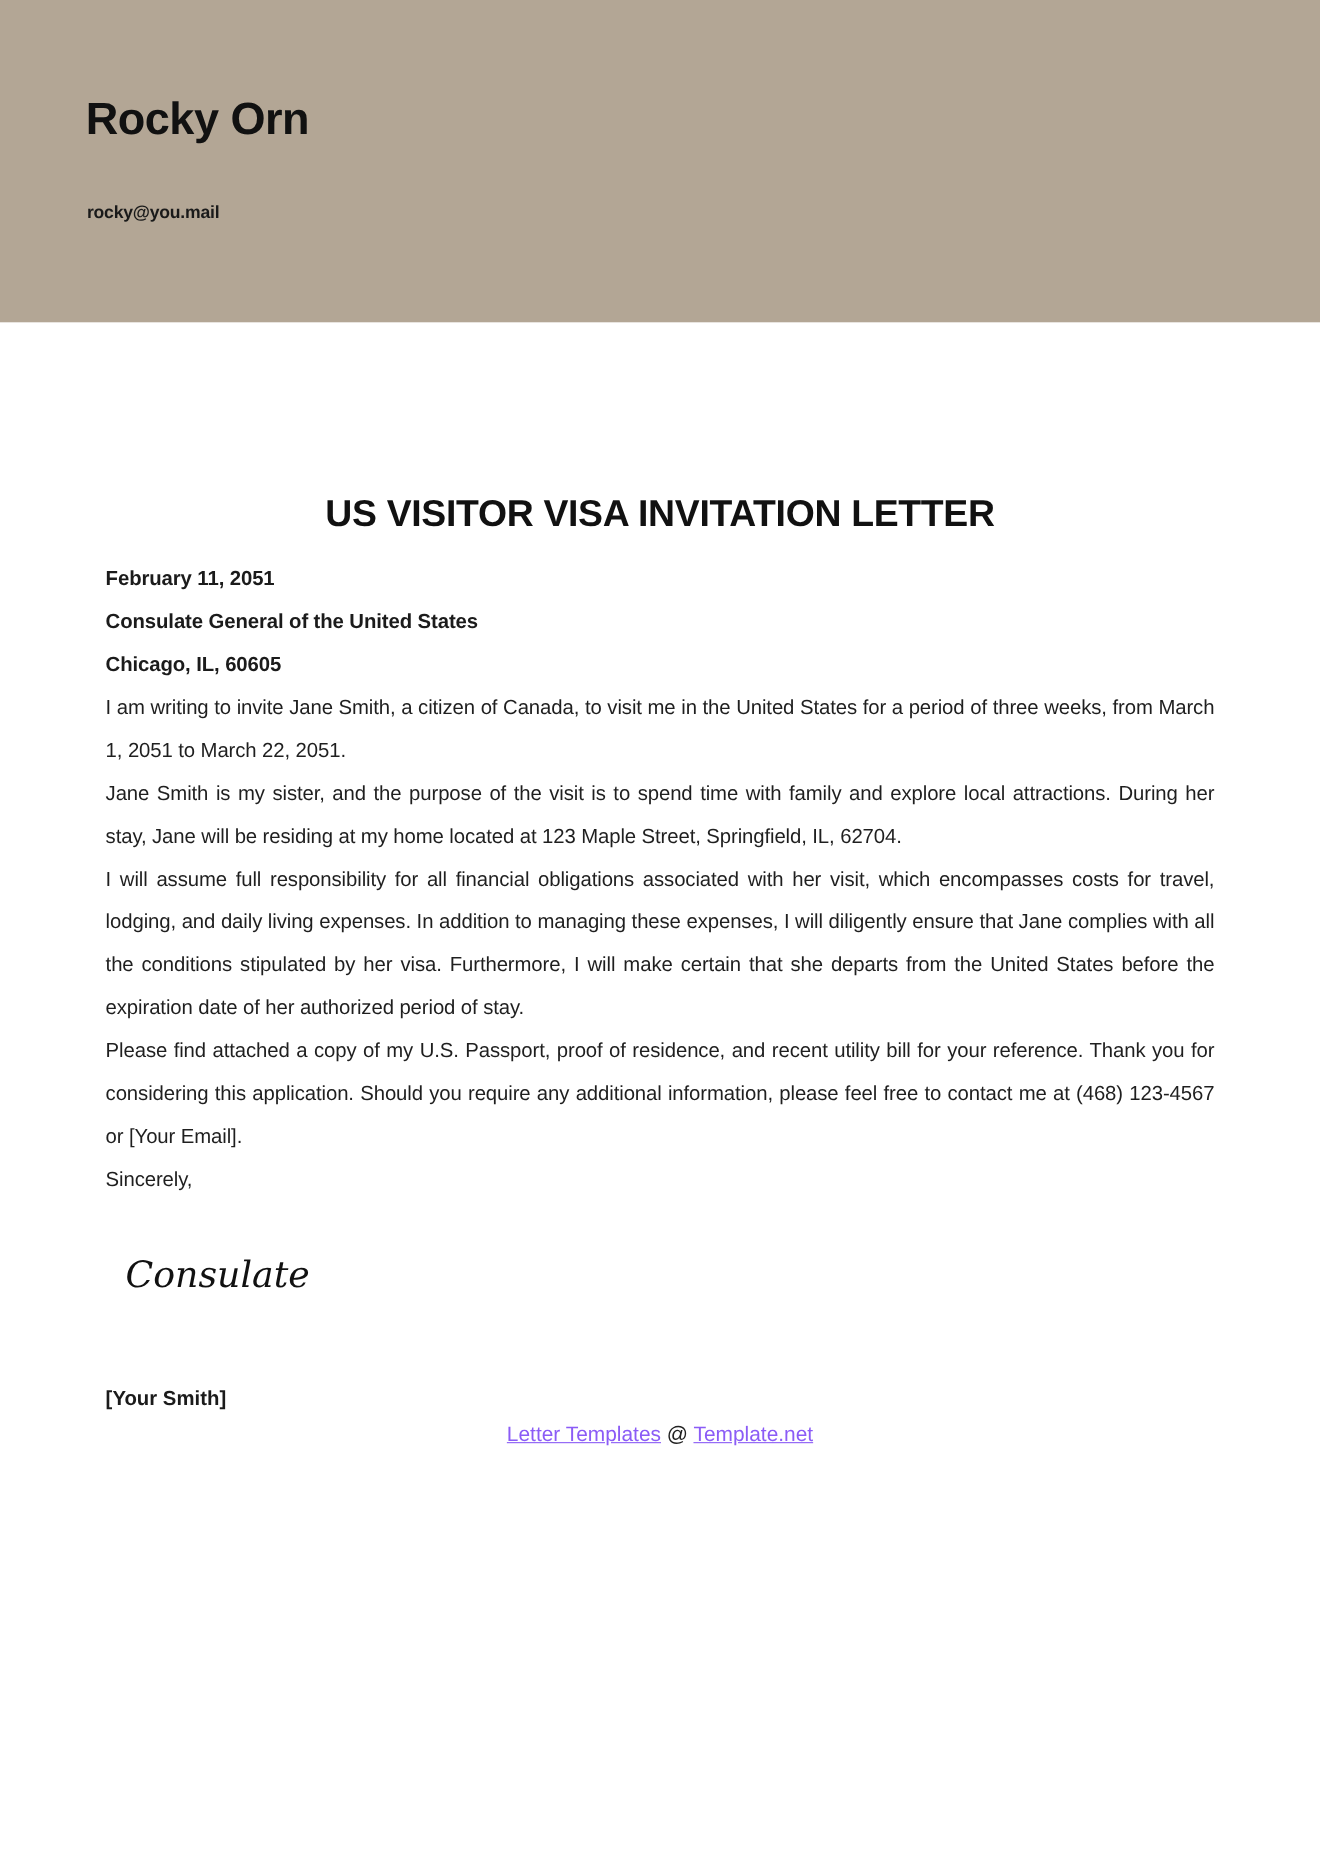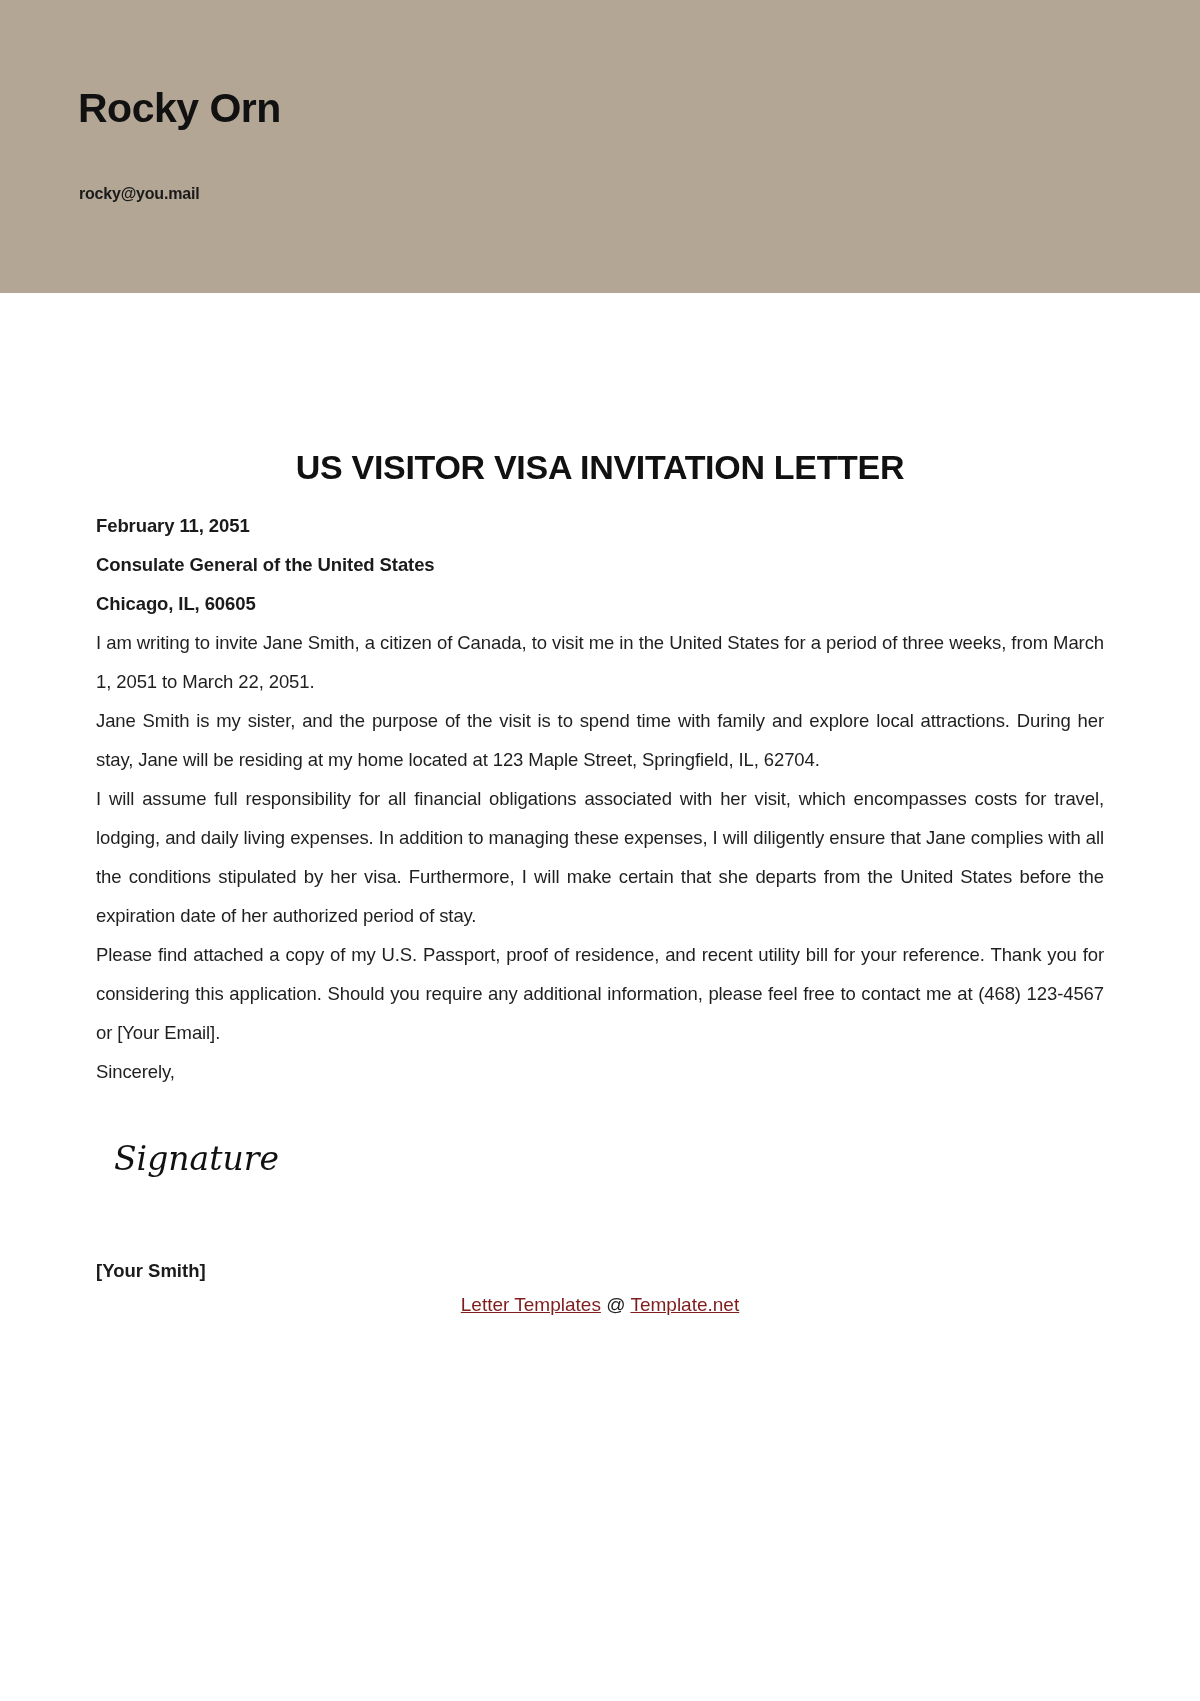--- a/index.html
+++ b/index.html
@@ -98,21 +98,21 @@
     font-weight: bold;
     color: #1b1b1b;
   }
   .footer {
     margin: 12px 0 0 0;
     text-align: center;
     font-size: 19px;
     color: #222222;
   }
   .footer a {
-    color: #7f1d1d;
+    color: #8b5cf6;
     text-decoration: underline;
   }
 </style>
 </head>
 <body>
 
 <div class="page">
 
   <div class="header-band">
     <div class="sender-name">Rocky Orn</div>
@@ -130,21 +130,21 @@
       <div class="addr-line">Chicago, IL, 60605</div>
 
 
       <p class="para">I am writing to invite Jane Smith, a citizen of Canada, to visit me in the United States for a period of three weeks, from March 1, 2051 to March 22, 2051.</p>
       <p class="para">Jane Smith is my sister, and the purpose of the visit is to spend time with family and explore local attractions. During her stay, Jane will be residing at my home located at 123 Maple Street, Springfield, IL, 62704.</p>
       <p class="para">I will assume full responsibility for all financial obligations associated with her visit, which encompasses costs for travel, lodging, and daily living expenses. In addition to managing these expenses, I will diligently ensure that Jane complies with all the conditions stipulated by her visa. Furthermore, I will make certain that she departs from the United States before the expiration date of her authorized period of stay.</p>
       <p class="para">Please find attached a copy of my U.S. Passport, proof of residence, and recent utility bill for your reference. Thank you for considering this application. Should you require any additional information, please feel free to contact me at (468) 123-4567 or [Your Email].</p>
 
       <p class="para plain">Sincerely,</p>
 
-      <div class="signature">Signature</div>
+      <div class="signature">Consulate</div>
 
       <div class="your-name">[Your Smith]</div>
 
       <div class="footer">
         <a href="#">Letter Templates</a>
         <span>@</span>
         <a href="#">Template.net</a>
       </div>
 
     </div>

